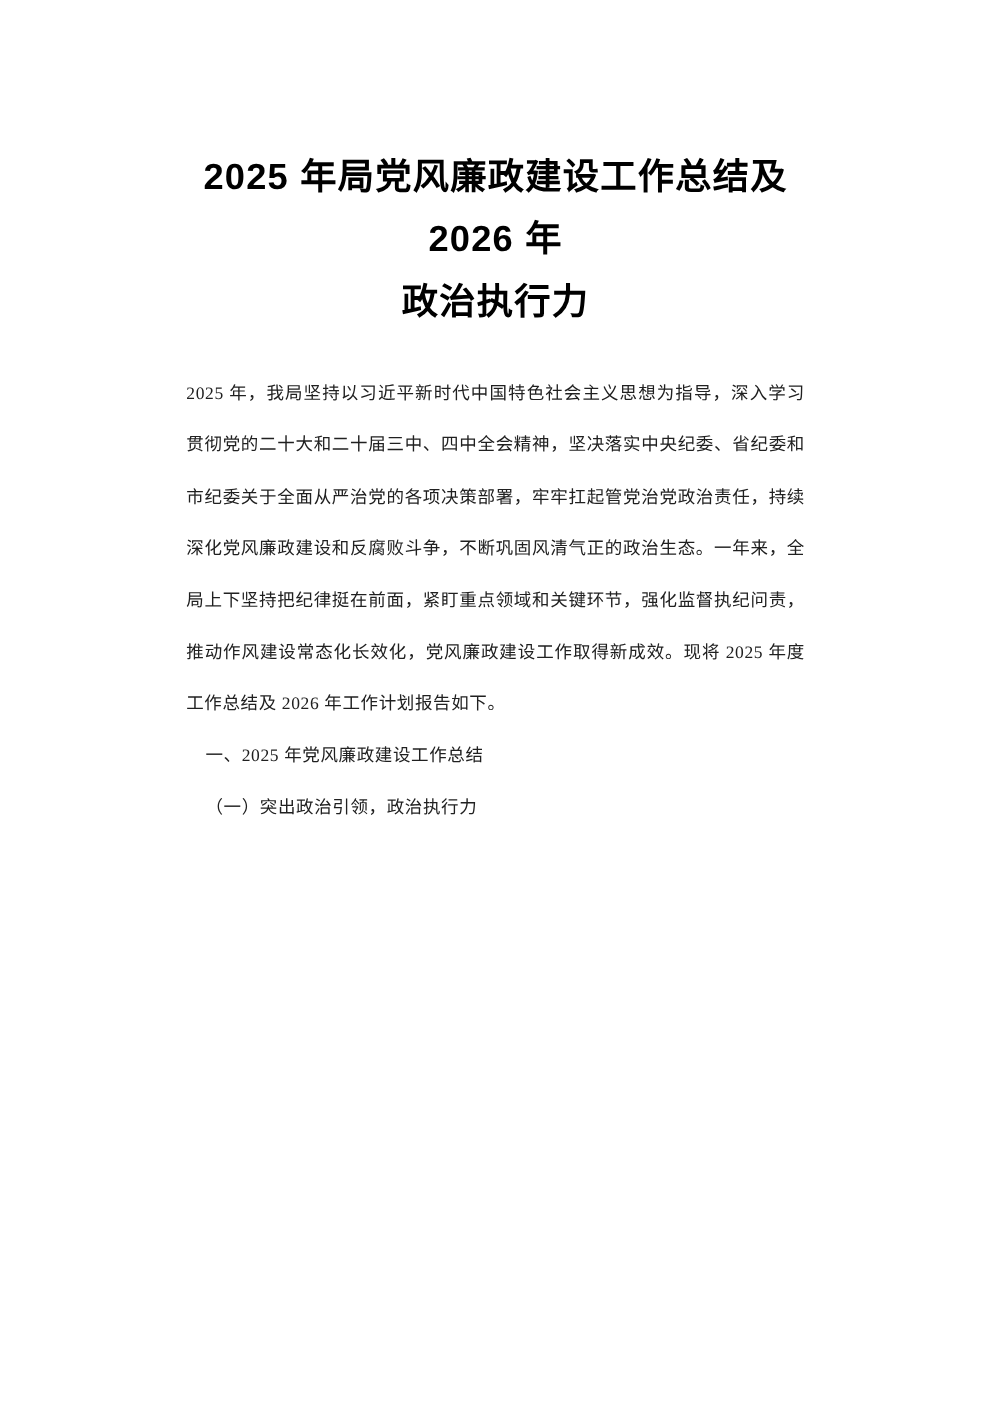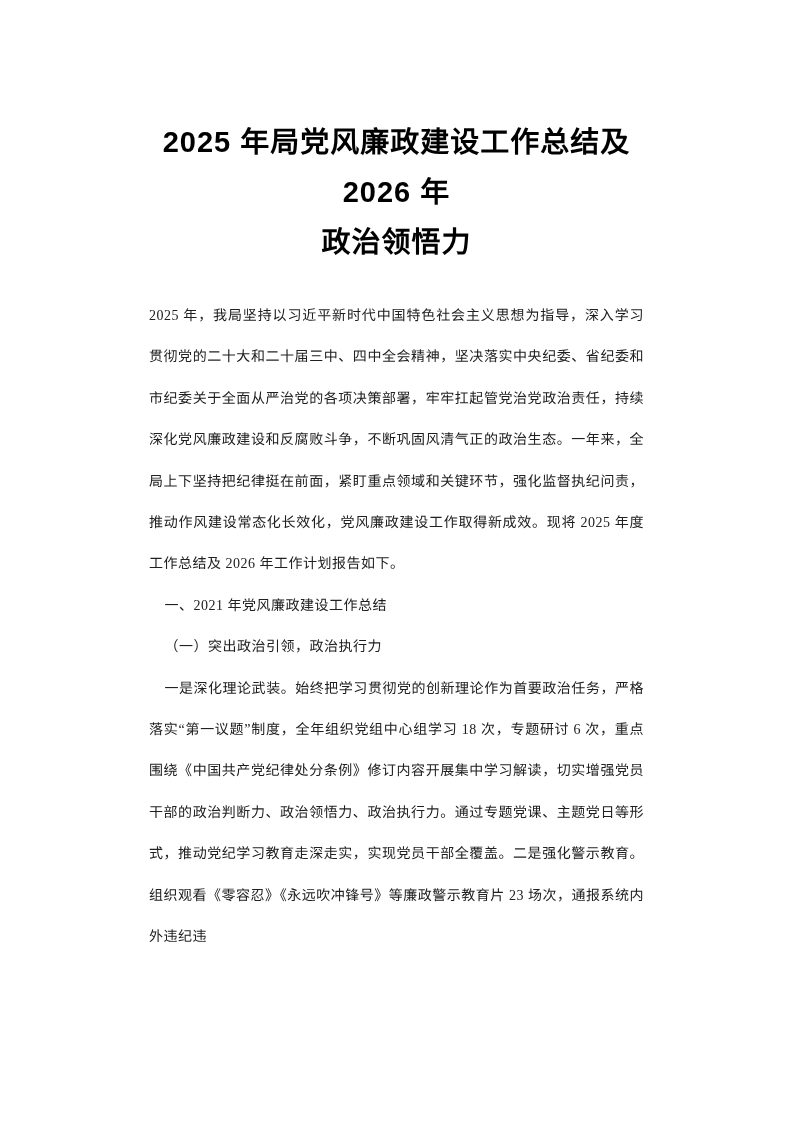--- a/index.html
+++ b/index.html
@@ -42,21 +42,20 @@
   .para.indent {
     text-indent: 1.1em;
   }
 </style>
 </head>
 <body>
 
 <div class="page">
   <div class="doc-title">
     <div>2025 年局党风廉政建设工作总结及 2026 年</div>
-    <div>政治领悟力</div>
+    <div>政治执行力</div>
   </div>
   <div class="doc-body">
       <div class="para">2025 年，我局坚持以习近平新时代中国特色社会主义思想为指导，深入学习贯彻党的二十大和二十届三中、四中全会精神，坚决落实中央纪委、省纪委和市纪委关于全面从严治党的各项决策部署，牢牢扛起管党治党政治责任，持续深化党风廉政建设和反腐败斗争，不断巩固风清气正的政治生态。一年来，全局上下坚持把纪律挺在前面，紧盯重点领域和关键环节，强化监督执纪问责，推动作风建设常态化长效化，党风廉政建设工作取得新成效。现将 2025 年度工作总结及 2026 年工作计划报告如下。</div>
-      <div class="para indent">一、2021 年党风廉政建设工作总结</div>
+      <div class="para indent">一、2025 年党风廉政建设工作总结</div>
       <div class="para indent">（一）突出政治引领，政治执行力</div>
-      <div class="para indent">一是深化理论武装。始终把学习贯彻党的创新理论作为首要政治任务，严格落实“第一议题”制度，全年组织党组中心组学习 18 次，专题研讨 6 次，重点围绕《中国共产党纪律处分条例》修订内容开展集中学习解读，切实增强党员干部的政治判断力、政治领悟力、政治执行力。通过专题党课、主题党日等形式，推动党纪学习教育走深走实，实现党员干部全覆盖。二是强化警示教育。组织观看《零容忍》《永远吹冲锋号》等廉政警示教育片 23 场次，通报系统内外违纪违</div>
     </div>
 </div>
 
 </body></html>

